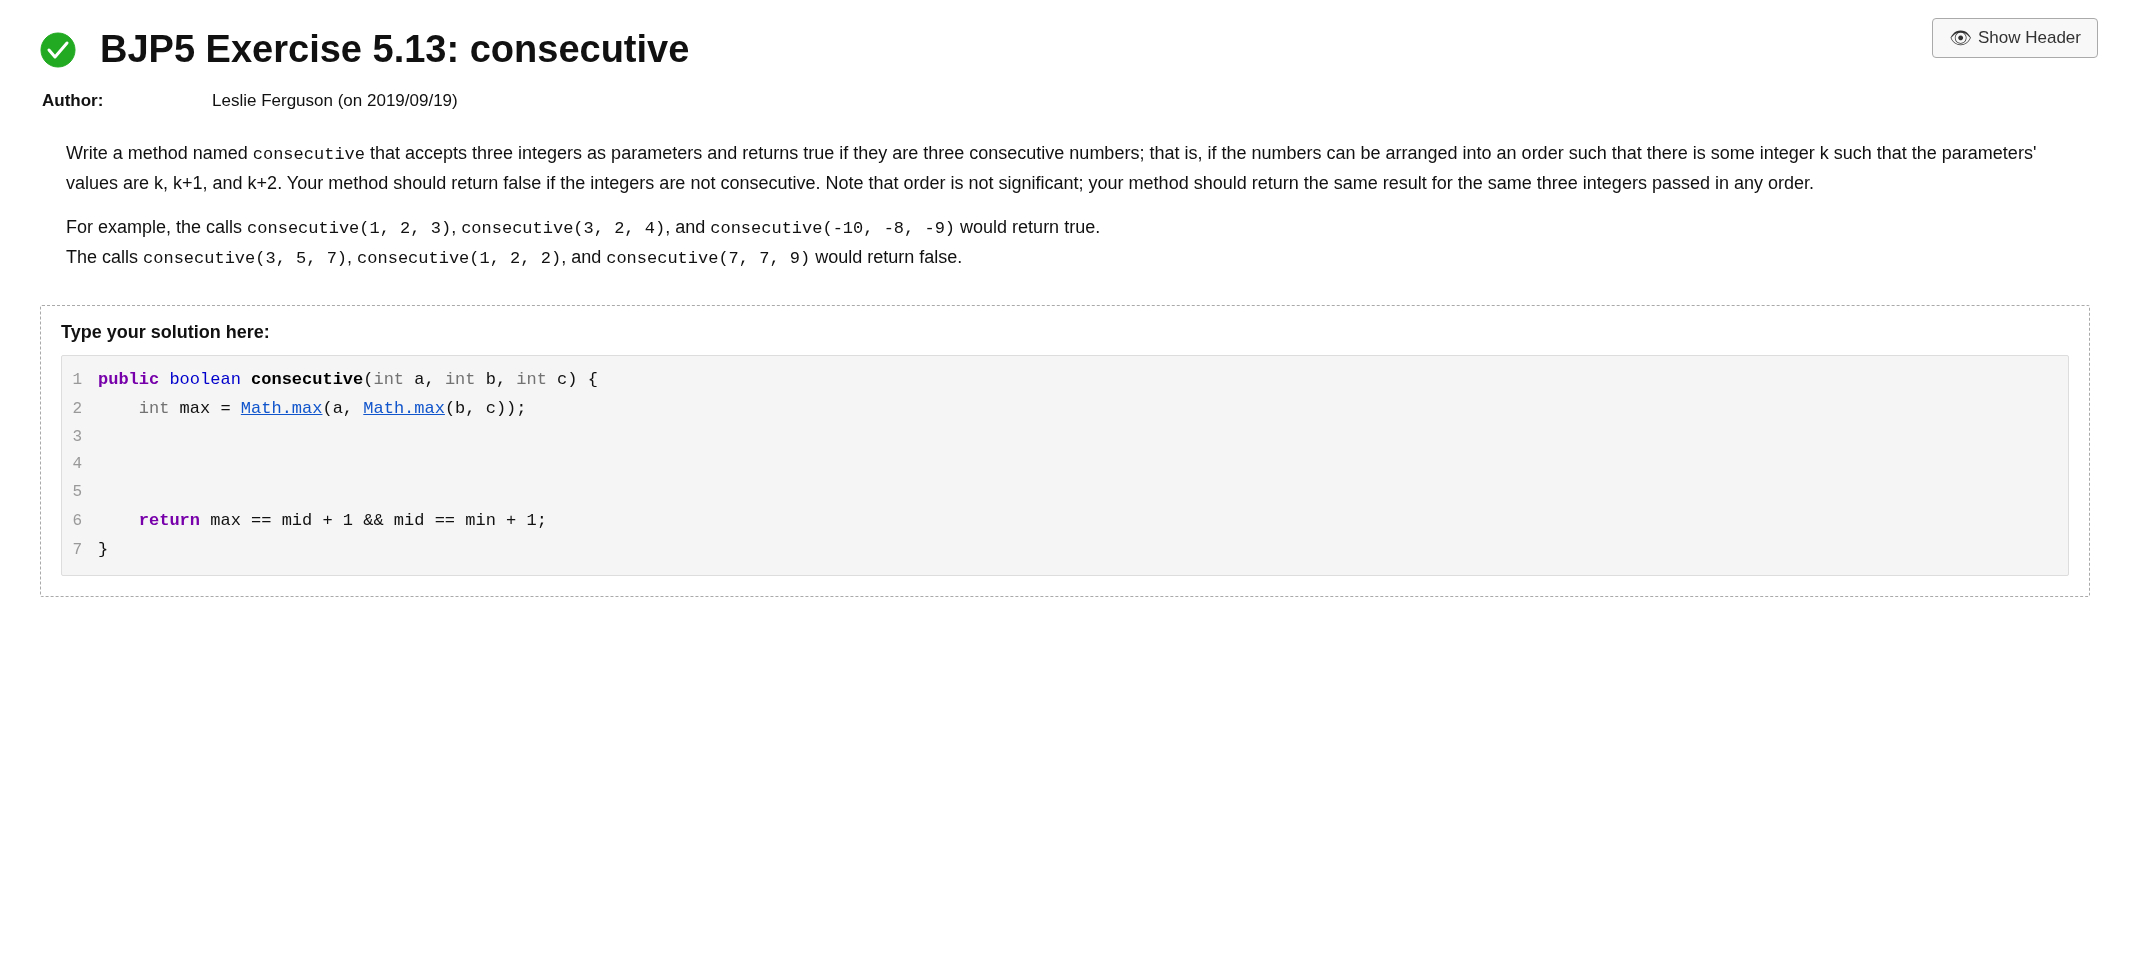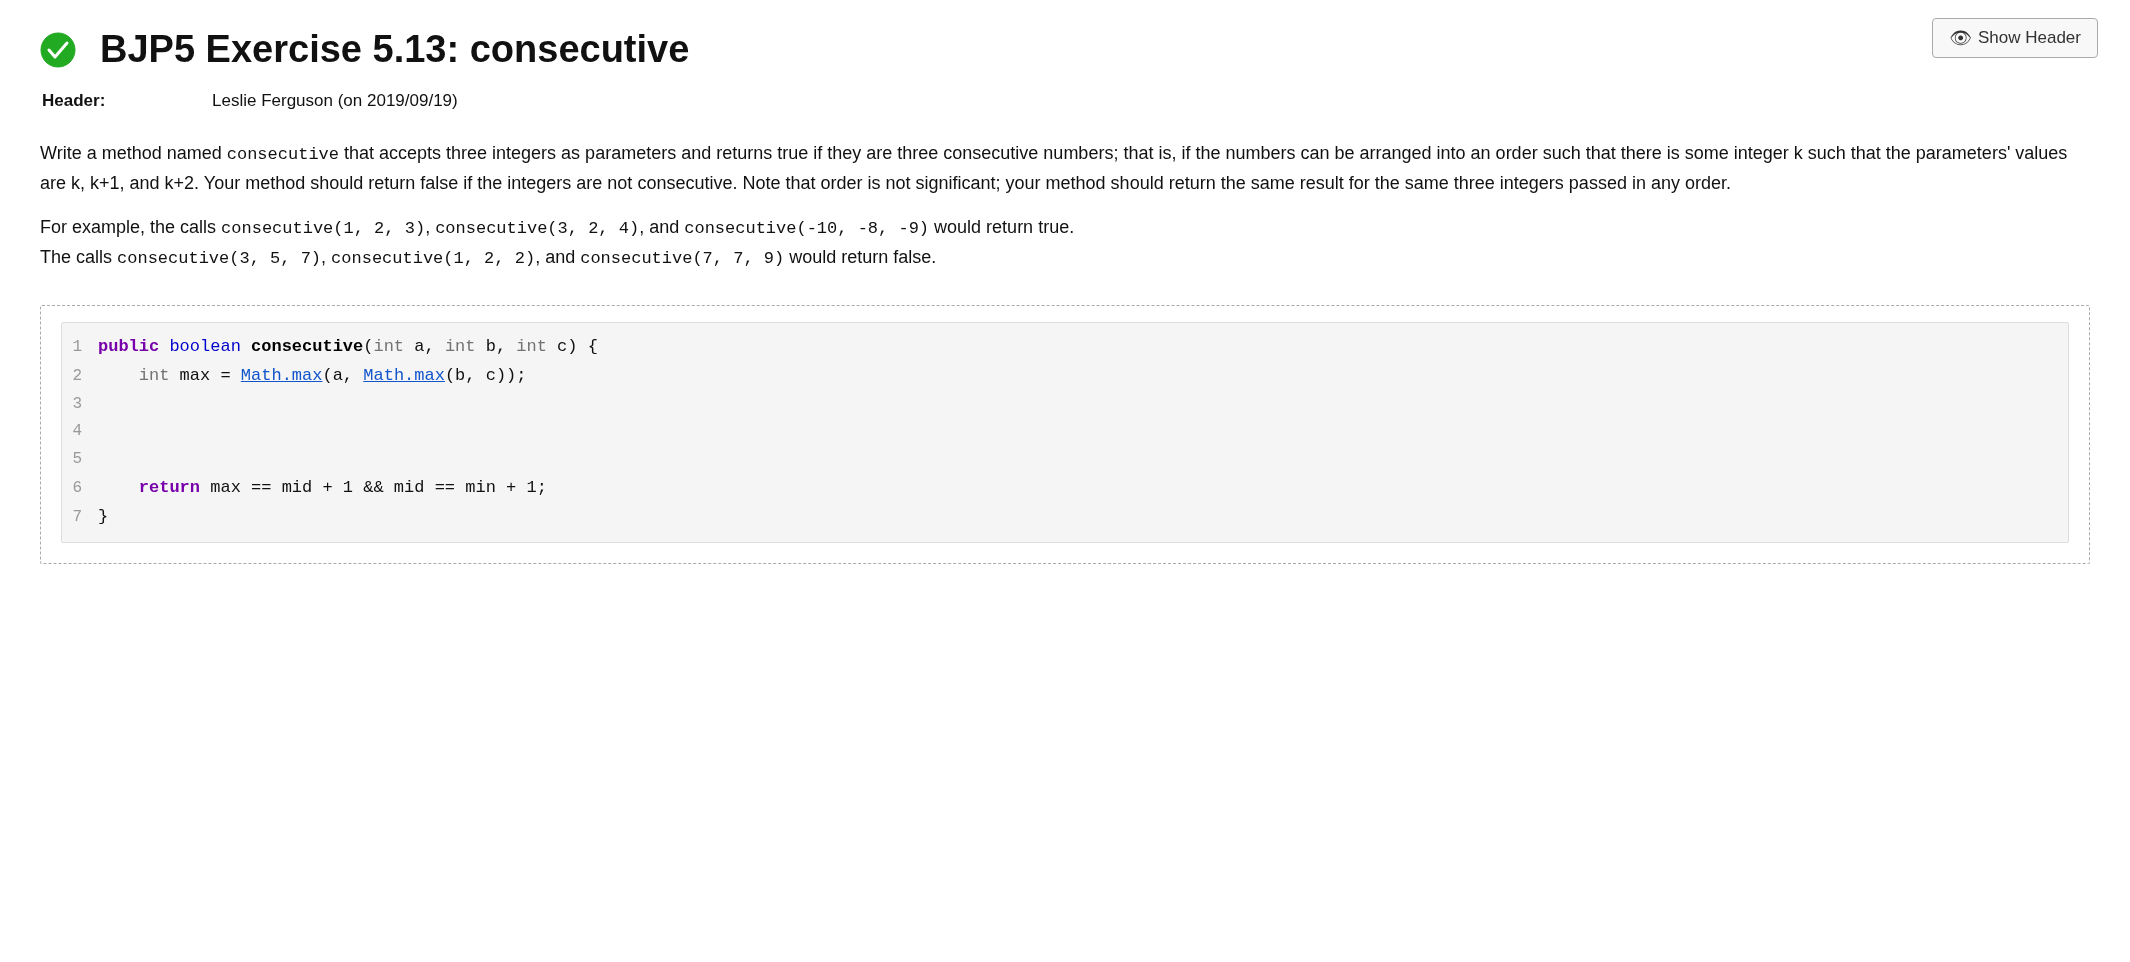--- a/index.html
+++ b/index.html
@@ -102,20 +102,21 @@
       color: #1155cc;
       text-decoration: underline;
       margin-right: 4px;
     }
 
     
     .description {
       margin-bottom: 32px;
       line-height: 1.65;
       font-size: 18px;
+      margin-left: 26px;
     }
 
     .description p {
       margin-bottom: 14px;
     }
 
     code.inline {
       font-family: 'Courier New', Courier, monospace;
       font-size: 17px;
     }
@@ -187,36 +188,37 @@
   <div class="page-title">
     <svg class="check-icon" viewBox="0 0 36 36" xmlns="http://www.w3.org/2000/svg">
       <circle cx="18" cy="18" r="17" fill="#22aa22" stroke="#22aa22" stroke-width="1"></circle>
       <polyline points="9,18 15,25 27,11" fill="none" stroke="white" stroke-width="3" stroke-linecap="round" stroke-linejoin="round"></polyline>
     </svg>
     <h1 class="title-text">BJP5 Exercise 5.13: consecutive</h1>
   </div>
 
   <div class="metadata">
     <div class="meta-row">
-      <span class="meta-label">Header:</span>
+      <span class="meta-label">Author:</span>
       <span class="meta-value">Leslie Ferguson (on 2019/09/19)</span>
     </div>
   </div>
 
   <div class="description">
     <p>
       Write a method named <code class="inline">consecutive</code> that accepts three integers as parameters and returns true if they are three consecutive numbers; that is, if the numbers can be arranged into an order such that there is some integer k such that the parameters' values are k, k+1, and k+2. Your method should return false if the integers are not consecutive. Note that order is not significant; your method should return the same result for the same three integers passed in any order.
     </p>
     <p>
       For example, the calls <code class="inline">consecutive(1, 2, 3)</code>, <code class="inline">consecutive(3, 2, 4)</code>, and <code class="inline">consecutive(-10, -8, -9)</code> would return true.<br>
       The calls <code class="inline">consecutive(3, 5, 7)</code>, <code class="inline">consecutive(1, 2, 2)</code>, and <code class="inline">consecutive(7, 7, 9)</code> would return false.
     </p>
   </div>
 
   <div class="solution-area">
+    <div class="solution-label">Type your solution here:</div>
 
     <div class="code-editor">
 
       <div class="code-line">
         <span class="line-num">1</span>
         <span class="line-code"><span class="kw-public">public</span> <span class="kw-boolean">boolean</span> <span class="fn-name">consecutive</span>(<span class="kw-int">int</span> a, <span class="kw-int">int</span> b, <span class="kw-int">int</span> c) {</span>
       </div>
 
       <div class="code-line">
         <span class="line-num">2</span>

